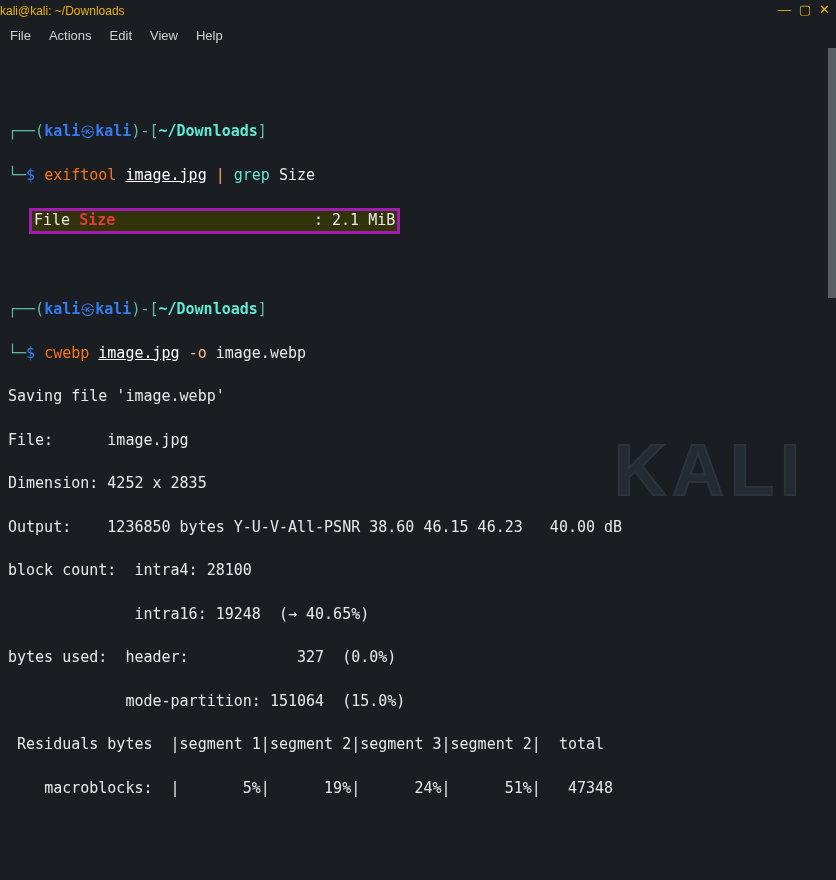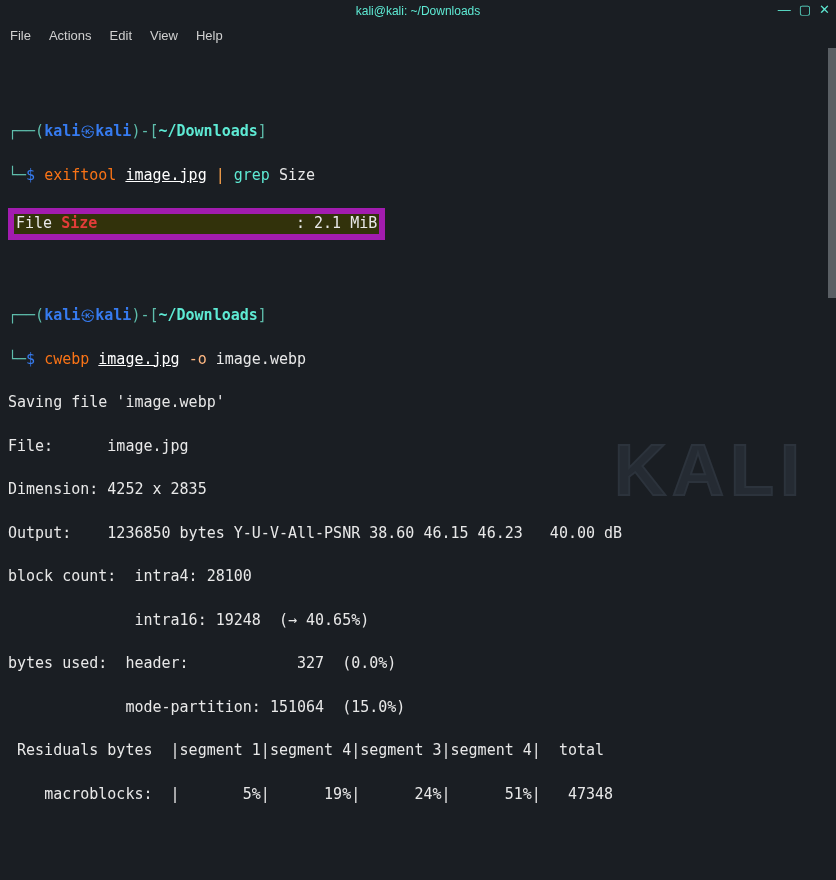--- a/index.html
+++ b/index.html
@@ -10,23 +10,22 @@
   font-size: 15px;
   width: 836px;
   height: 880px;
   overflow: hidden;
 }
 .titlebar {
   background: #1a1e23;
   height: 22px;
   display: flex;
   align-items: center;
-  justify-content: center;
   position: relative;
-  color: #5eead4;
+  color: #eab308;
   font-family: sans-serif;
   font-size: 12px;
 }
 .titlebar .controls {
   position: absolute;
   right: 6px;
   top: 2px;
   display: flex;
   gap: 8px;
   font-family: sans-serif;
@@ -67,24 +66,25 @@
 .dollar { color: #367bf0; }
 .cmd { color: #f97316; }
 .file-underlined { color: #ffffff; text-decoration: underline; }
 .pipe { color: #fea44c; }
 .grep { color: #5eead4; }
 .arg { color: #e8e8e8; }
 .neg { color: #feb782; }
 .white { color: #e8e8e8; }
 .highlighted-row {
   display: inline-block;
-  border: 6px solid #a21caf;
+  border: 3px solid #a21caf;
   background: #32320b;
   padding: 0 2px;
   line-height: 1.3;
+  margin-left: 21px;
 }
 .hl-key { color: #e8e8e8; }
 .hl-size { color: #e23c39; font-weight: bold; }
 .hl-val { color: #e8e8e8; }
 .watermark {
   position: absolute;
   right: 30px;
   top: 370px;
   font-family: sans-serif;
   font-size: 72px;
@@ -129,21 +129,21 @@
 <div class="prompt-line"><span class="bracket">┌──(</span><span class="user">kali</span><span class="dragon">㉿</span><span class="user">kali</span><span class="bracket">)-[</span><span class="path">~/Downloads</span><span class="bracket">]</span></div>
 <div class="prompt-line"><span class="bracket">└─</span><span class="dollar">$</span> <span class="cmd">cwebp</span> <span class="file-underlined">image.jpg</span> <span class="neg">-o</span> <span class="arg">image.webp</span></div>
 <div class="white">Saving file 'image.webp'</div>
 <div class="white">File:      image.jpg</div>
 <div class="white">Dimension: 4252 x 2835</div>
 <div class="white" style="white-space:pre-wrap;">Output:    1236850 bytes Y-U-V-All-PSNR 38.60 46.15 46.23   40.00 dB</div>
 <div class="white">block count:  intra4: 28100</div>
 <div class="white">              intra16: 19248  (→ 40.65%)</div>
 <div class="white">bytes used:  header:            327  (0.0%)</div>
 <div class="white">             mode-partition: 151064  (15.0%)</div>
-<div class="white"> Residuals bytes  |segment 1|segment 4|segment 3|segment 4|  total</div>
+<div class="white"> Residuals bytes  |segment 1|segment 2|segment 3|segment 2|  total</div>
 <div class="white" style="white-space:pre-wrap;">    macroblocks:  |       5%|      19%|      24%|      51%|   47348</div>
 
 
 
 
 
 
 
 
 

